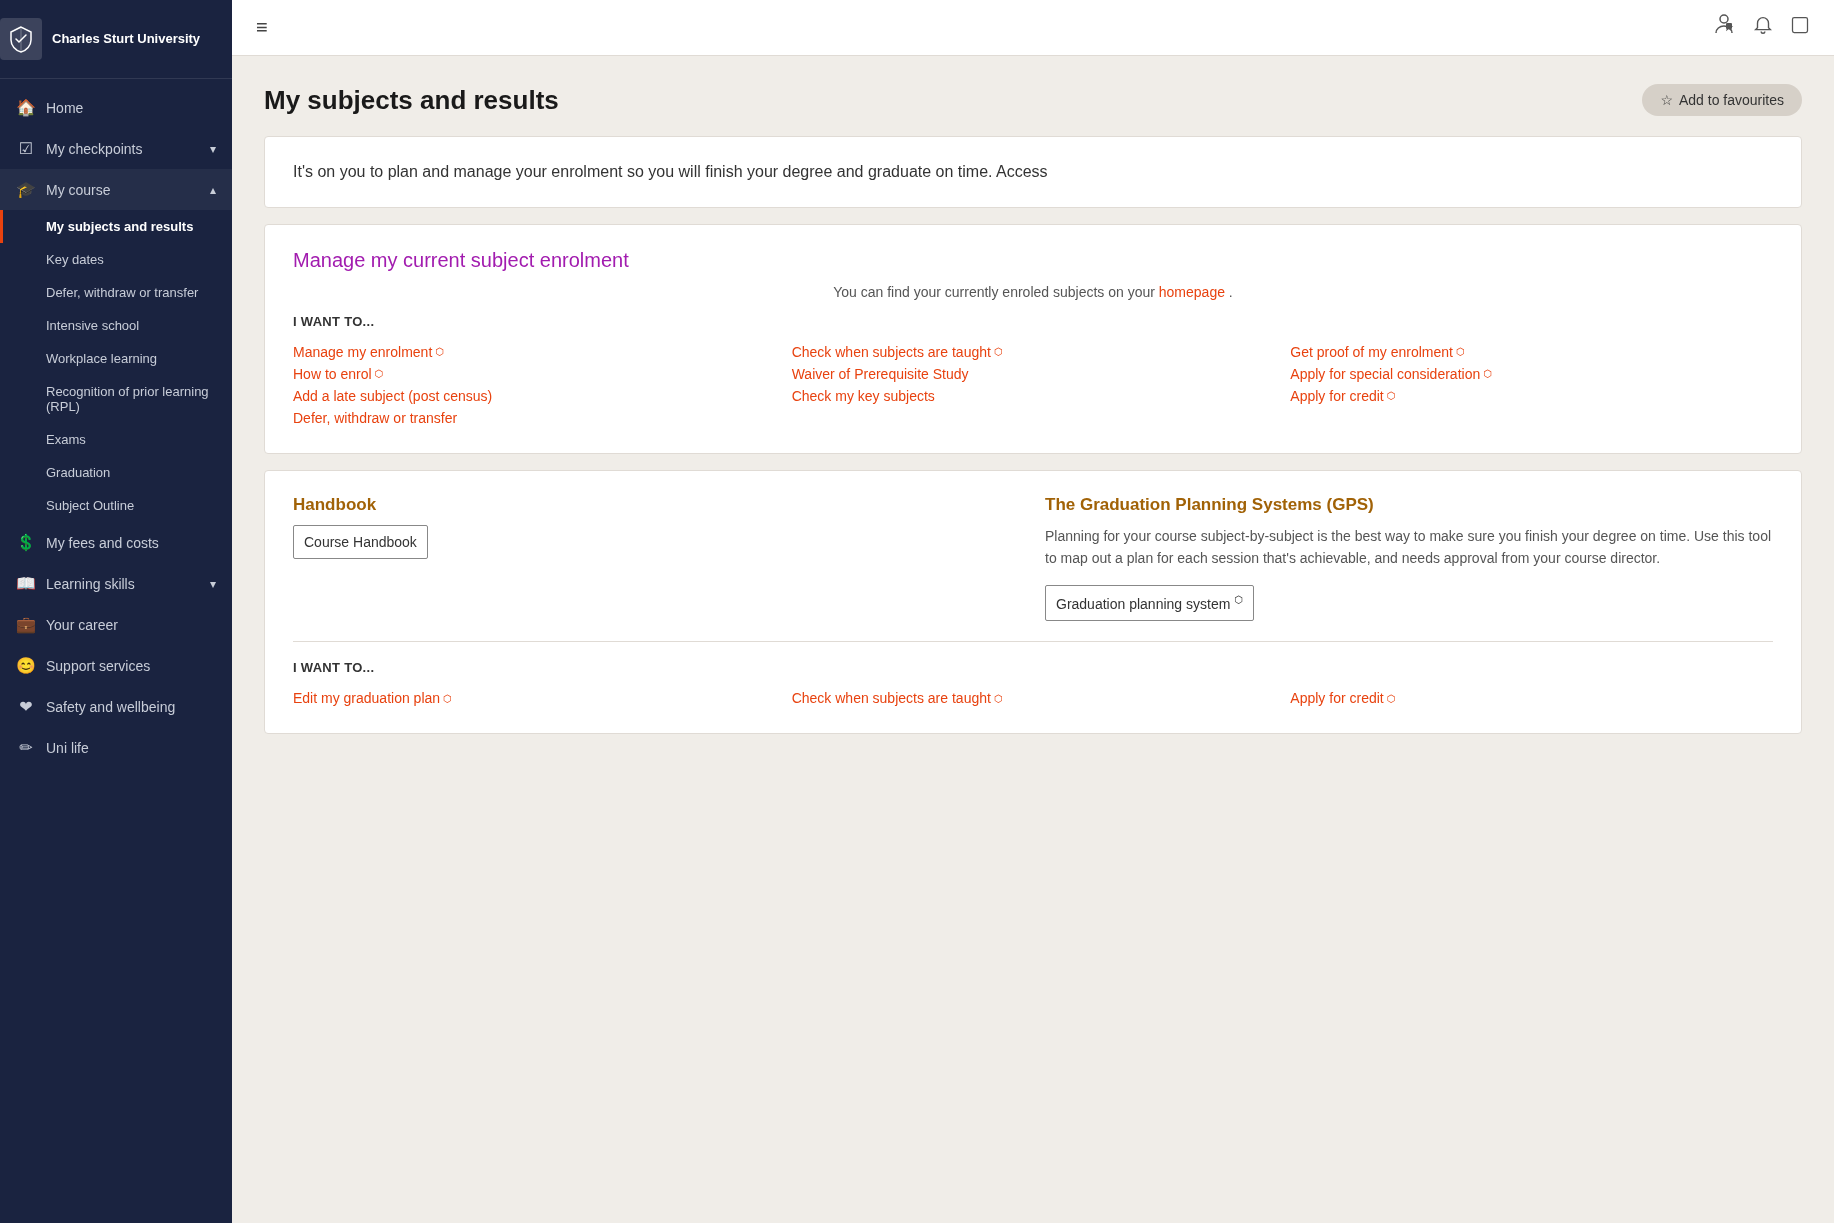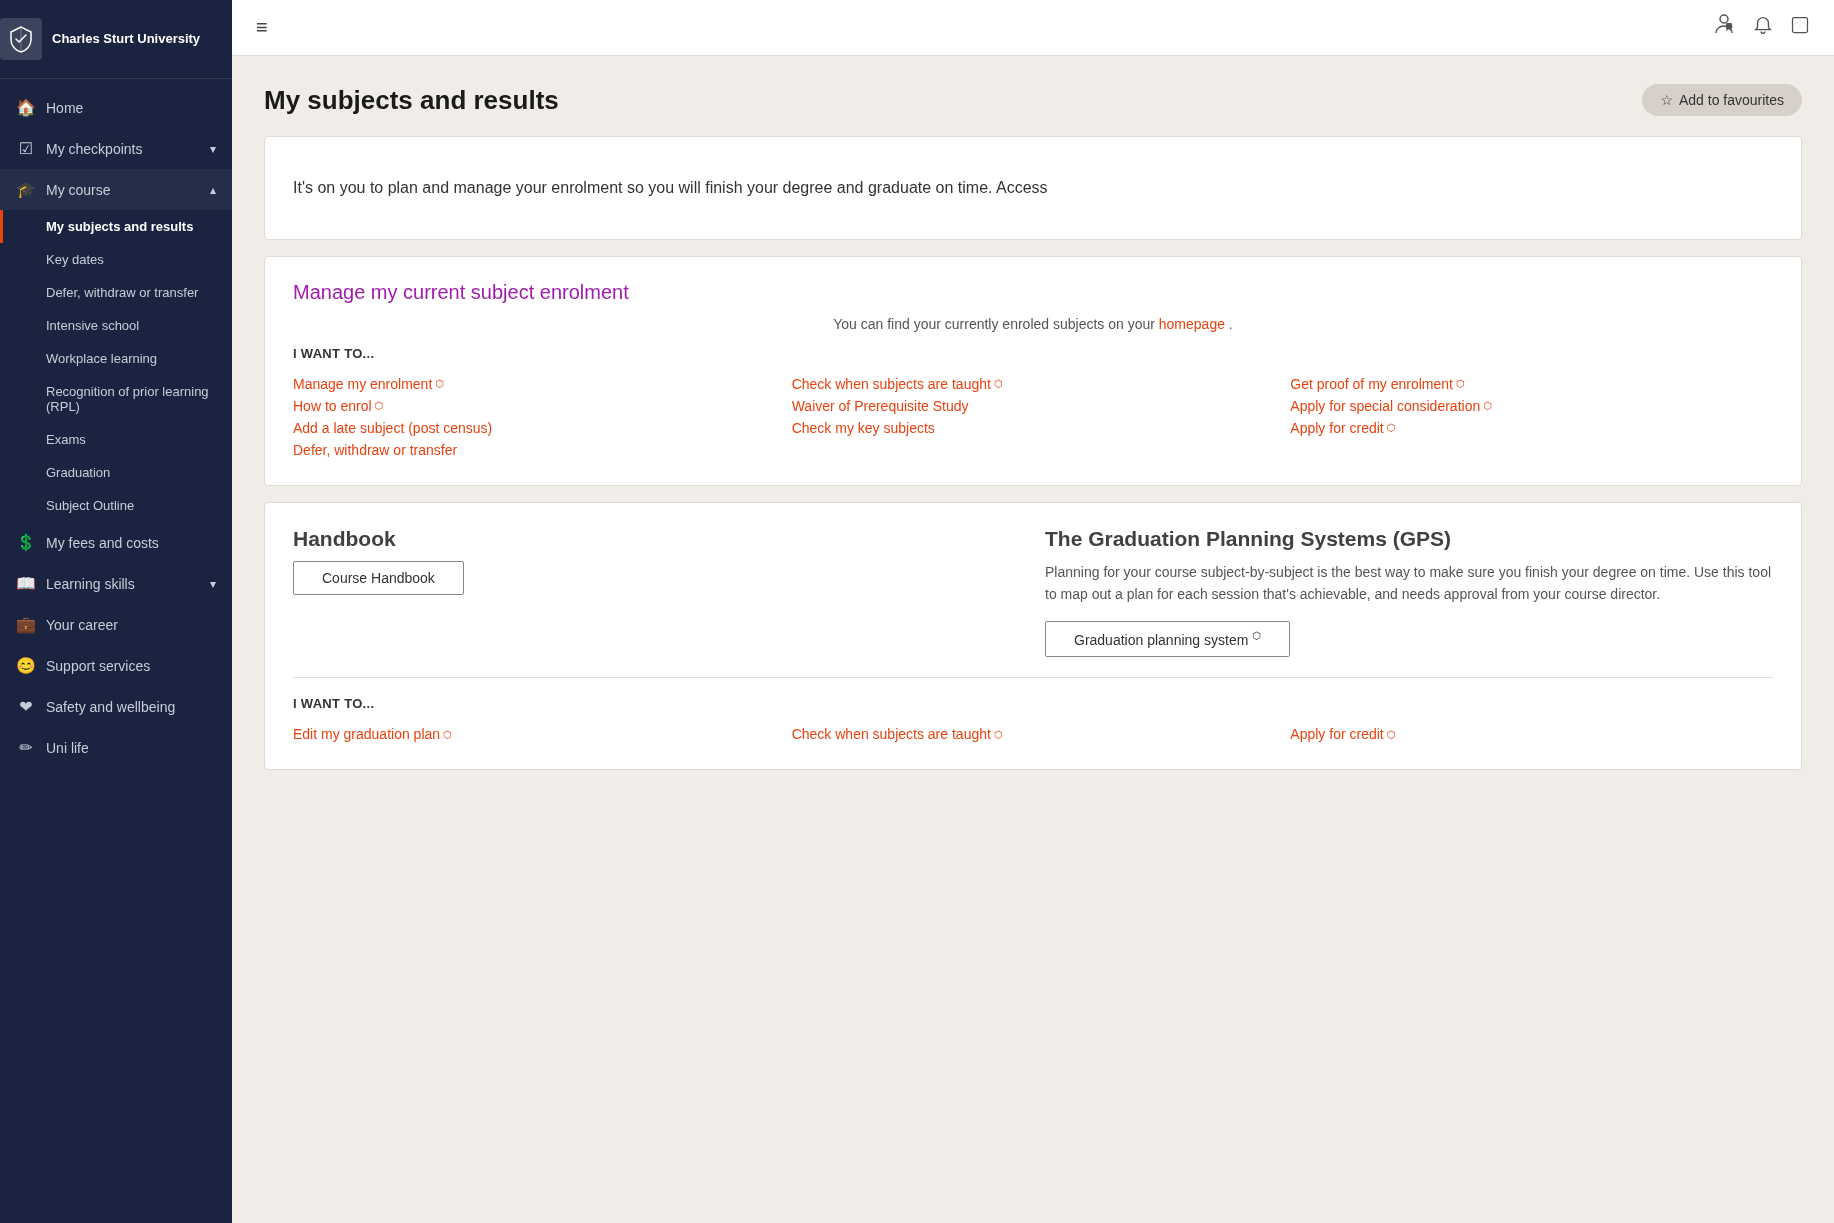--- a/index.html
+++ b/index.html
@@ -122,21 +122,21 @@
     .card {
       background: #fff;
       border-radius: 4px;
       padding: 24px 28px;
       margin-bottom: 16px;
       border: 1px solid #e0dbd5;
     }
     .info-card {
       background: #fff;
       border-radius: 4px;
-      padding: 38px 28px;
+      padding: 22px 28px;
       margin-bottom: 16px;
       border: 1px solid #e0dbd5;
       font-size: 16px;
       color: #333;
       line-height: 1.6;
     }
     .section-title {
       font-size: 20px;
       font-weight: 400;
       color: #a21caf;
@@ -172,36 +172,36 @@
       padding: 3px 0;
     }
 
     .planned-grid {
       display: grid;
       grid-template-columns: 1fr 1fr;
       gap: 24px;
       margin-bottom: 20px;
     }
     .planned-section-title {
-      font-size: 21px;
+      font-size: 17px;
       font-weight: 700;
-      color: #404040;
+      color: #a16207;
       margin-bottom: 10px;
     }
     .planned-desc {
       font-size: 14px;
       color: #555;
       line-height: 1.6;
       margin-bottom: 16px;
     }
     .outline-btn {
       display: inline-block;
       border: 1px solid #888;
       background: #fff;
-      padding: 8px 28px;
+      padding: 8px 10px;
       font-size: 14px;
       color: #333;
       cursor: pointer;
       border-radius: 2px;
     }
     .divider {
       border: none;
       border-top: 1px solid #e0dbd5;
       margin: 18px 0;
     }

